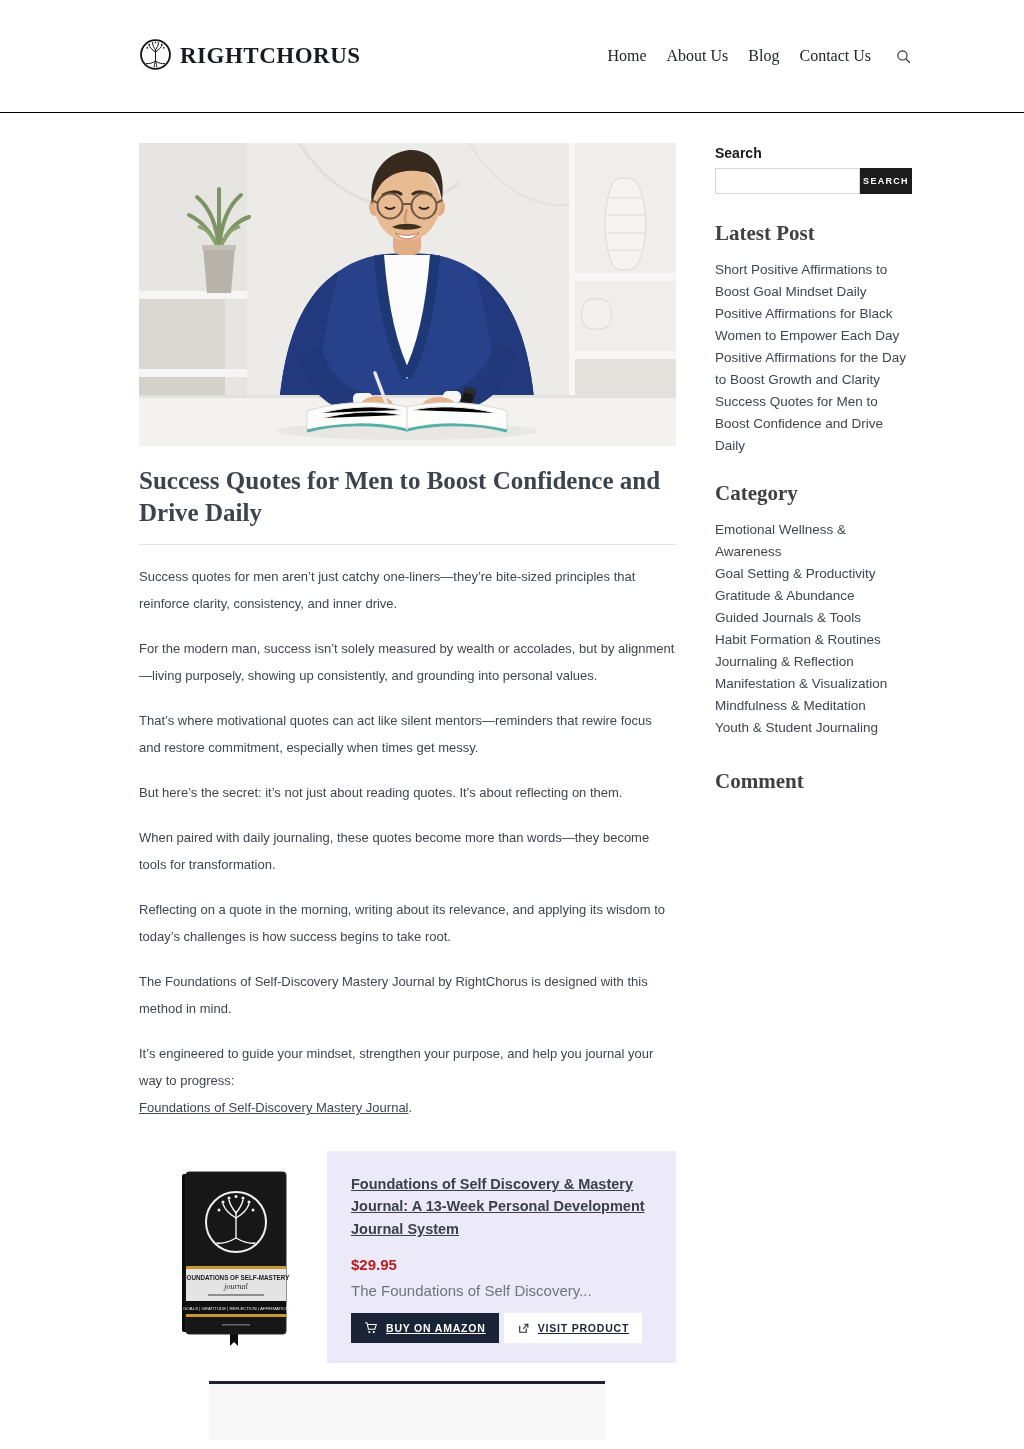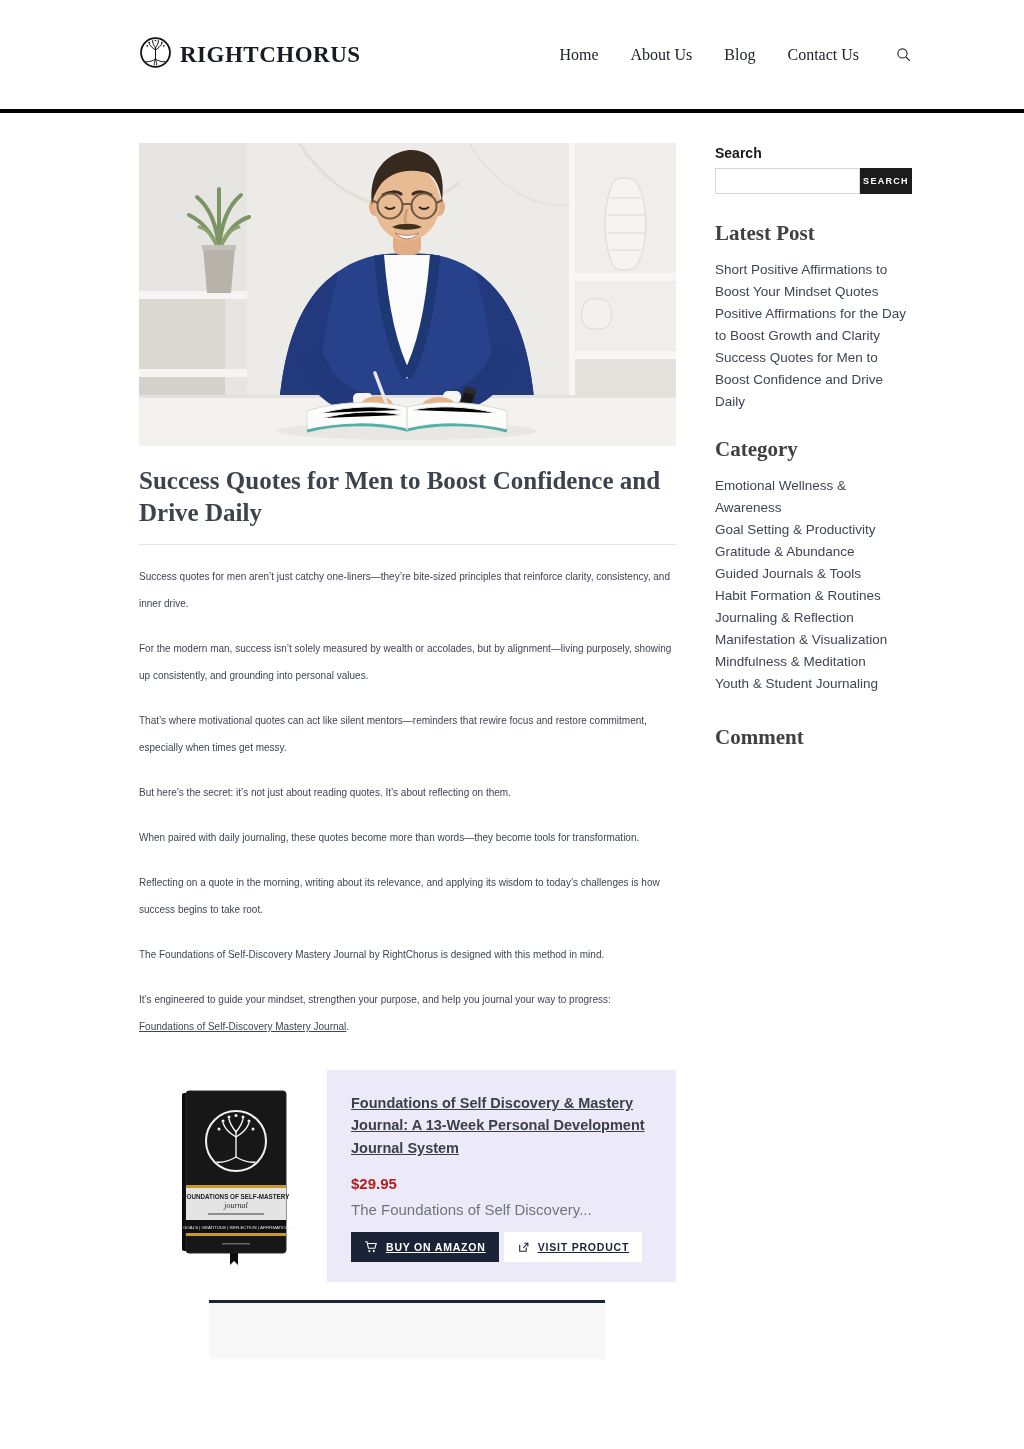--- a/index.html
+++ b/index.html
@@ -6,28 +6,28 @@
   html,body { background:#ffffff; }
   body {
     width:1024px; min-height:1449px;
     font-family:"Liberation Sans", sans-serif;
     color:#3f4551;
     overflow-x:hidden;
   }
   .container { width:773px; margin-left:139px; }
 
   
-  .site-header { height:113px; border-bottom:4px solid #000000; display:flex; align-items:center; }
+  .site-header { height:113px; border-bottom:1px solid #000000; display:flex; align-items:center; }
   .header-inner { display:flex; align-items:center; justify-content:space-between; }
   .logo { display:flex; align-items:center; gap:8px; cursor:pointer; }
   .logo-text {
     font-family:"Liberation Serif", serif; font-size:23px; font-weight:700;
     letter-spacing:0.5px; color:#181c22;
   }
-  .main-nav { display:flex; align-items:center; gap:32px; }
+  .main-nav { display:flex; align-items:center; gap:20px; }
   .nav-link {
     font-family:"Liberation Serif", serif; font-size:16px; color:#20242b;
     text-decoration:none; cursor:pointer;
   }
   .nav-search { margin-left:4px; cursor:pointer; display:flex; align-items:center; }
 
   
   .page-main { display:flex; gap:39px; padding-top:30px; }
   .content-col { width:537px; flex:none; }
   .sidebar { width:197px; flex:none; padding-top:2px; }
@@ -36,21 +36,21 @@
   .hero-figure { width:537px; height:303px; overflow:hidden; }
   .hero-figure svg { display:block; }
 
   
   .article-title {
     font-family:"Liberation Serif", serif; font-weight:700;
     font-size:25px; line-height:32px; color:#3c434c;
     margin:19px 0 15px;
   }
   .title-divider { border:none; border-top:1px solid #e4e4e4; margin:0 0 2px; }
-  .article p { font-size:10px; line-height:27px; margin-top:18px; color:#3f4551; }
+  .article p { font-size:13px; line-height:27px; margin-top:18px; color:#3f4551; }
   .inline-link { color:#3f4551; text-decoration:underline; cursor:pointer; }
 
   
   .product-card { display:flex; margin-top:30px; }
   .product-image-box {
     width:188px; flex:none; background:#ffffff;
     display:flex; align-items:center; justify-content:center;
   }
   .product-panel { flex:1; background:#eceaf9; padding:22px 24px 20px; }
   .product-title {
@@ -322,21 +322,22 @@
 
   <aside class="sidebar">
     <div class="search-label">Search</div>
     <div class="search-row">
       <input class="search-input" type="text" placeholder="" style="">
       <button class="search-button">SEARCH</button>
     </div>
 
     <h3 class="widget-heading latest">Latest Post</h3>
     <div>
-      <div class="side-item">Short Positive Affirmations to Boost Your Mindset Quotes</div>
+      <div class="side-item">Short Positive Affirmations to Boost Goal Mindset Daily</div>
+      <div class="side-item">Positive Affirmations for Black Women to Empower Each Day</div>
       <div class="side-item">Positive Affirmations for the Day to Boost Growth and Clarity</div>
       <div class="side-item">Success Quotes for Men to Boost Confidence and Drive Daily</div>
     </div>
 
     <h3 class="widget-heading category">Category</h3>
     <div>
       <div class="side-item">Emotional Wellness &amp; Awareness</div>
       <div class="side-item">Goal Setting &amp; Productivity</div>
       <div class="side-item">Gratitude &amp; Abundance</div>
       <div class="side-item">Guided Journals &amp; Tools</div>

